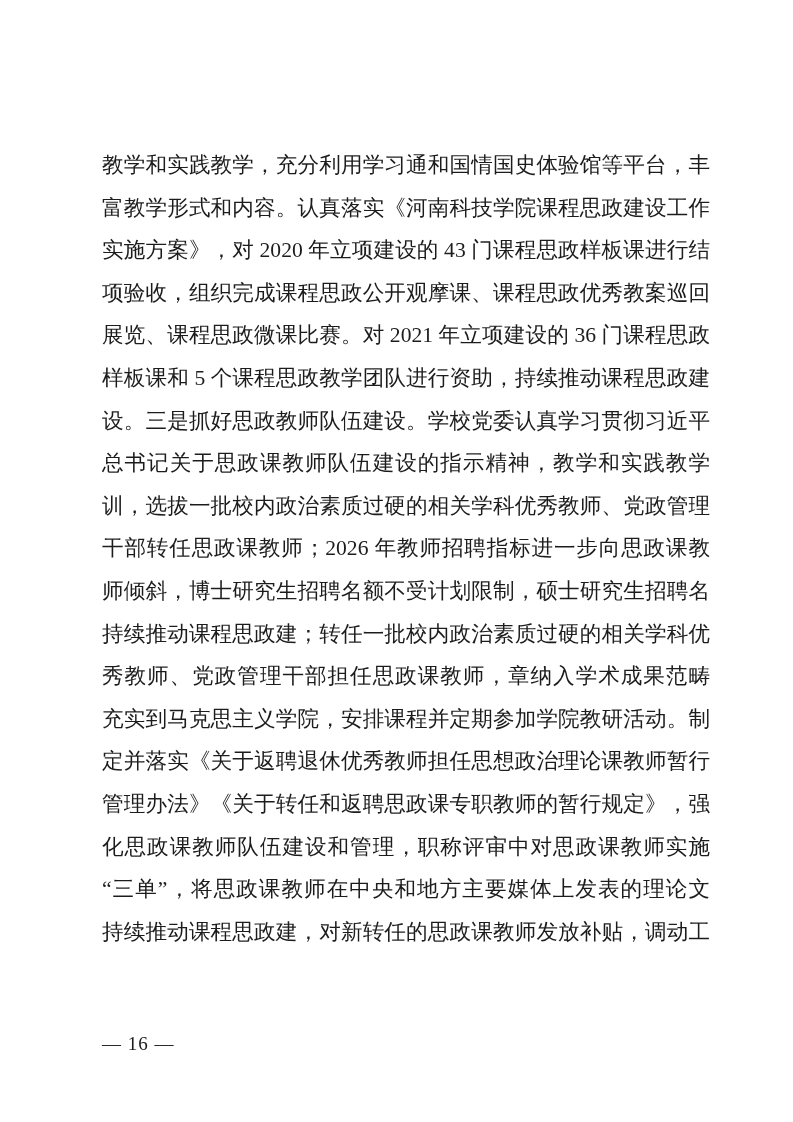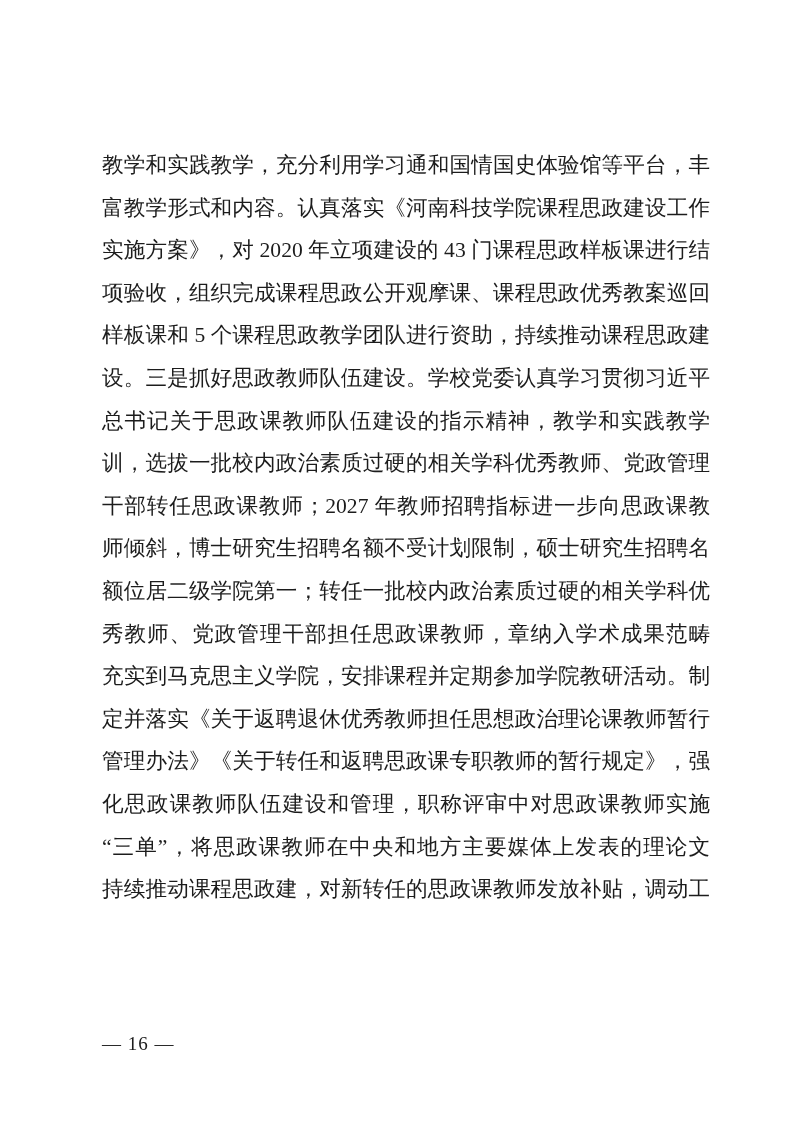--- a/index.html
+++ b/index.html
@@ -48,27 +48,28 @@
 </style>
 </head>
 <body>
 
 <div class="page">
   <div class="doc-body">
     <div class="text-line">教学和实践教学，充分利用学习通和国情国史体验馆等平台，丰</div>
     <div class="text-line">富教学形式和内容。认真落实《河南科技学院课程思政建设工作</div>
     <div class="text-line">实施方案》，对 2020 年立项建设的 43 门课程思政样板课进行结</div>
     <div class="text-line">项验收，组织完成课程思政公开观摩课、课程思政优秀教案巡回</div>
+    <div class="text-line">展览、课程思政微课比赛。对 2021 年立项建设的 36 门课程思政</div>
     <div class="text-line">样板课和 5 个课程思政教学团队进行资助，持续推动课程思政建</div>
     <div class="text-line">设。三是抓好思政教师队伍建设。学校党委认真学习贯彻习近平</div>
     <div class="text-line">总书记关于思政课教师队伍建设的指示精神，教学和实践教学</div>
     <div class="text-line">训，选拔一批校内政治素质过硬的相关学科优秀教师、党政管理</div>
-    <div class="text-line">干部转任思政课教师；2027 年教师招聘指标进一步向思政课教</div>
+    <div class="text-line">干部转任思政课教师；2026 年教师招聘指标进一步向思政课教</div>
     <div class="text-line">师倾斜，博士研究生招聘名额不受计划限制，硕士研究生招聘名</div>
-    <div class="text-line">额位居二级学院第一；转任一批校内政治素质过硬的相关学科优</div>
+    <div class="text-line">持续推动课程思政建；转任一批校内政治素质过硬的相关学科优</div>
     <div class="text-line">秀教师、党政管理干部担任思政课教师，章纳入学术成果范畴</div>
     <div class="text-line">充实到马克思主义学院，安排课程并定期参加学院教研活动。制</div>
     <div class="text-line">定并落实《关于返聘退休优秀教师担任思想政治理论课教师暂行</div>
     <div class="text-line">管理办法》《关于转任和返聘思政课专职教师的暂行规定》，强</div>
     <div class="text-line">化思政课教师队伍建设和管理，职称评审中对思政课教师实施</div>
     <div class="text-line">“三单”，将思政课教师在中央和地方主要媒体上发表的理论文</div>
     <div class="text-line">持续推动课程思政建，对新转任的思政课教师发放补贴，调动工</div>
   </div>
   <div class="page-footer">— 16 —</div>
 </div>

